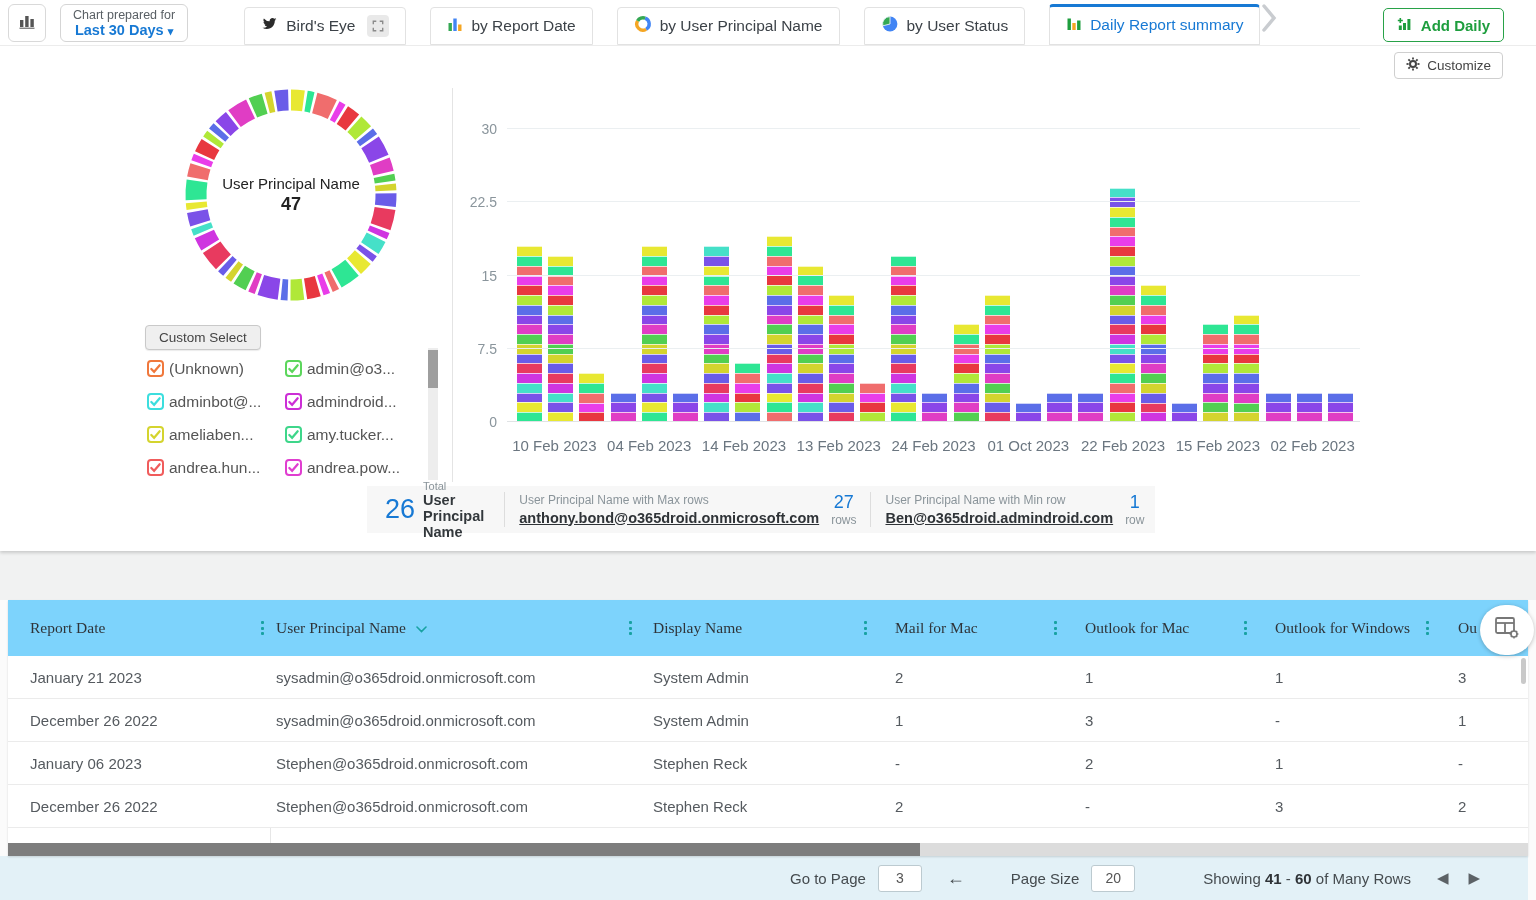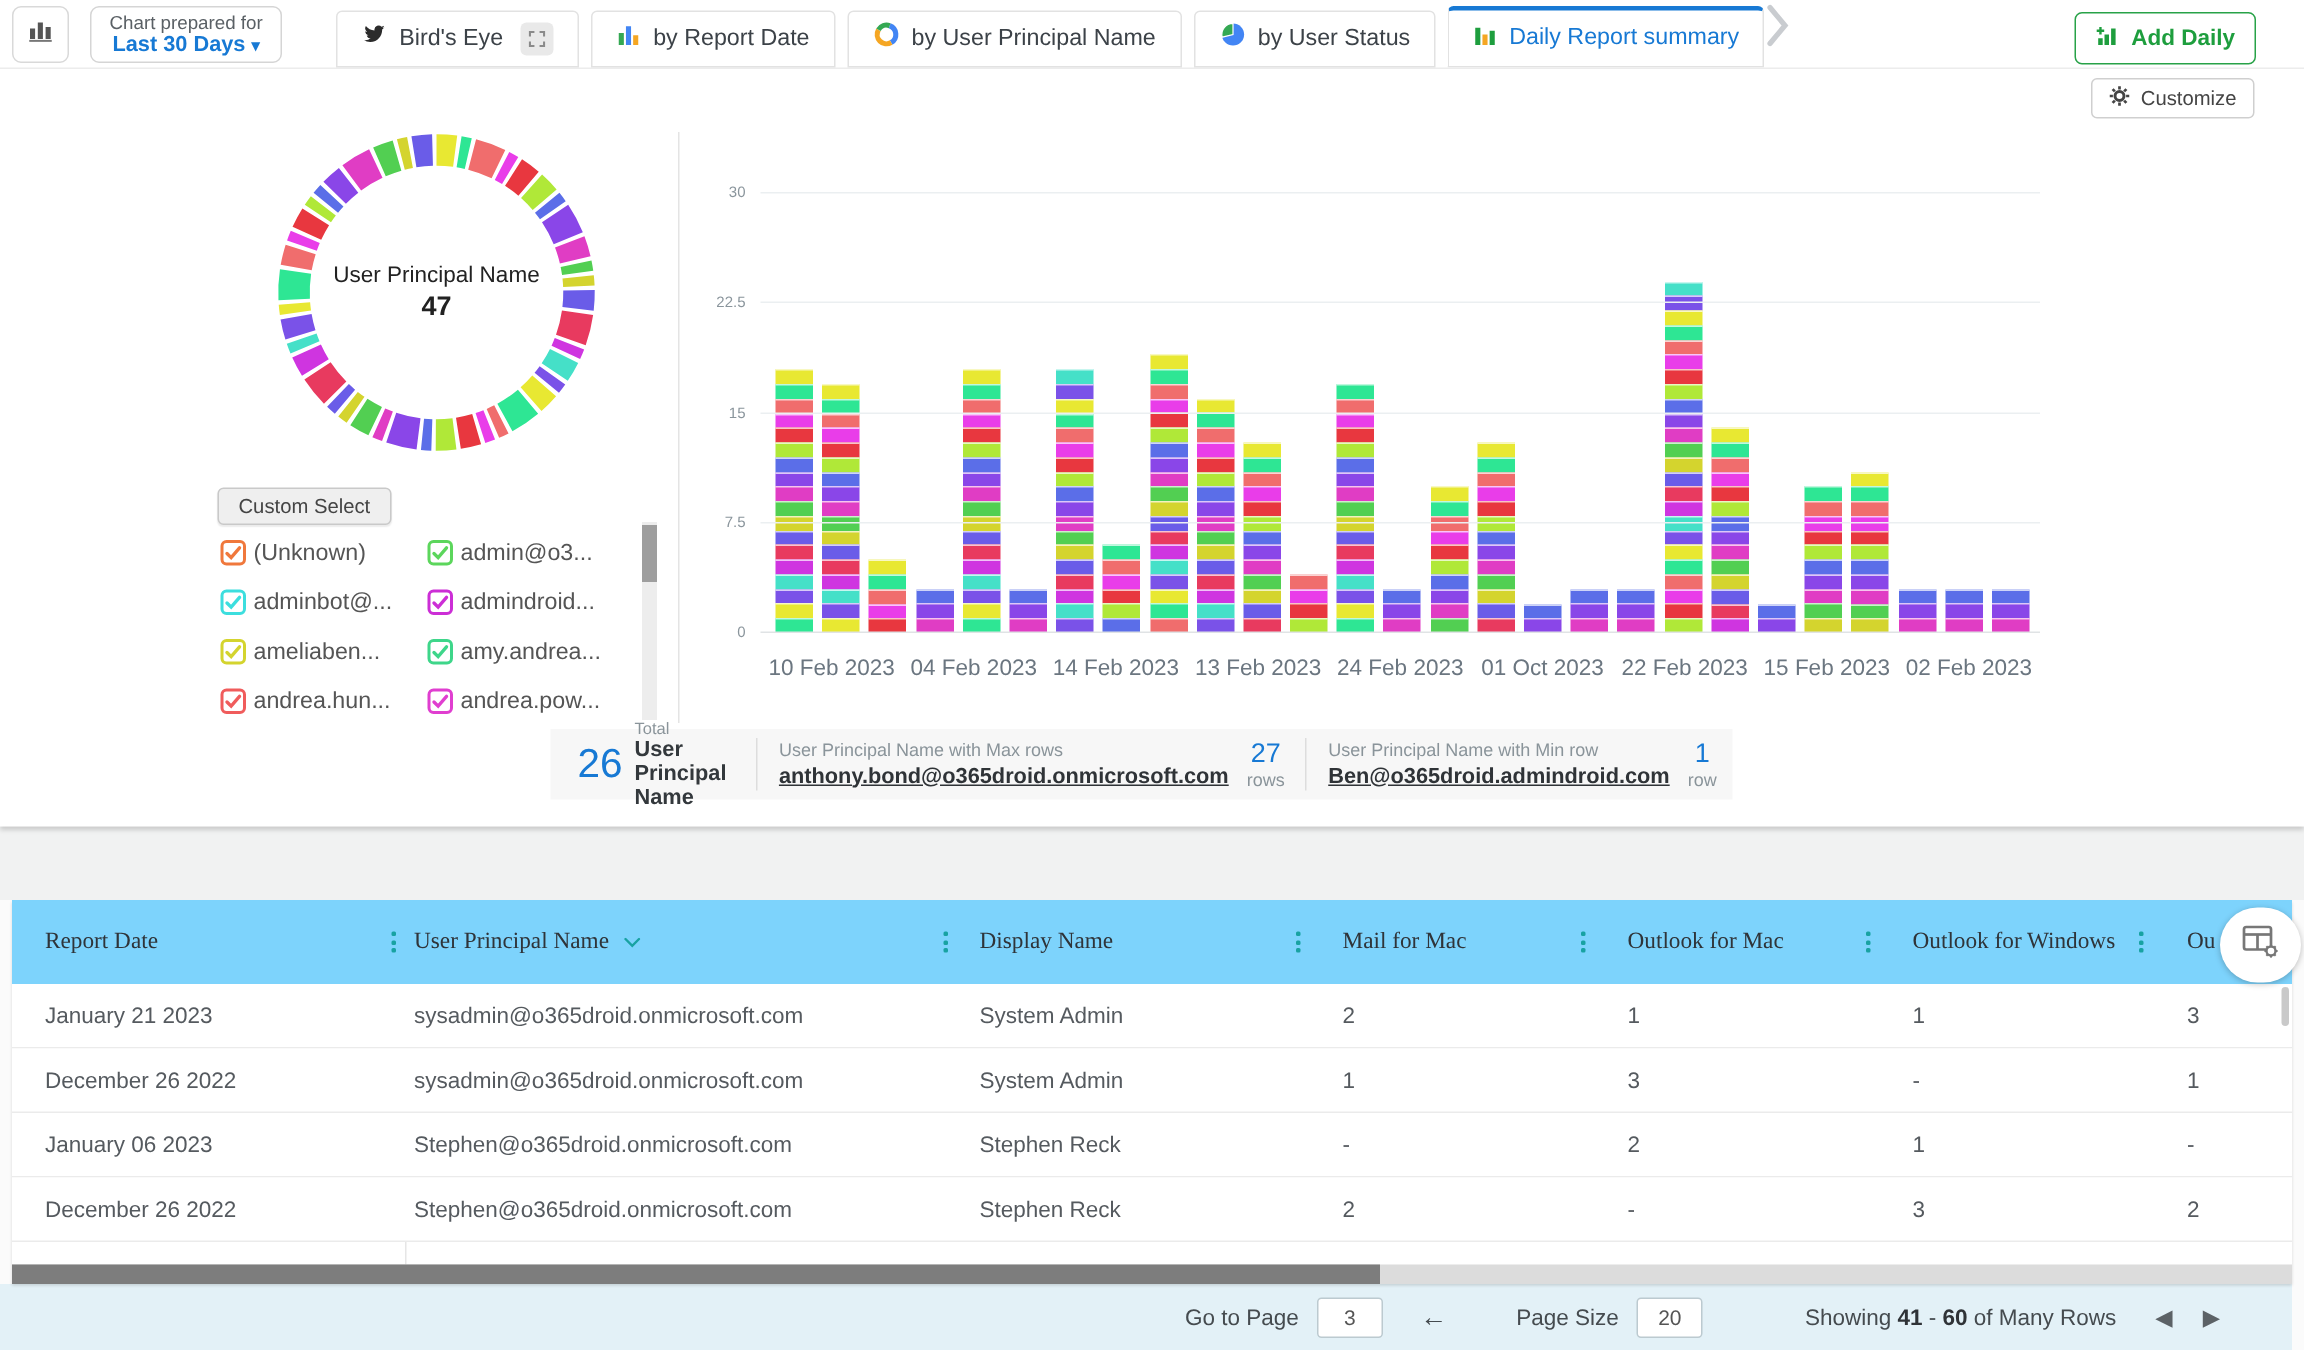--- a/index.html
+++ b/index.html
@@ -9,21 +9,21 @@
   
   .top-area { position:relative; height:551px; background:#fff; box-shadow:0 2px 3px rgba(0,0,0,.16); }
 
   .toolbar { position:relative; height:46px; display:flex; align-items:center; border-bottom:1px solid #ececec; background:#fff; padding-left:8px; }
   .icon-btn { width:38px; height:38px; border:1px solid #d9d9d9; border-radius:6px; background:#fff; display:flex; align-items:center; justify-content:center; margin-right:14px; cursor:pointer; }
   .prepared { border:1px solid #d5d5d5; border-radius:6px; background:#fff; padding:3px 12px; text-align:center; cursor:pointer; }
   .prepared .l1 { font-size:12.5px; color:#5a6065; display:block; }
   .prepared .l2 { font-size:14.5px; color:#1779d4; font-weight:bold; display:block; }
   .prepared .caret { color:#1779d4; font-size:11px; }
 
-  .tabs { display:flex; align-items:flex-end; gap:8px; margin-left:36px; height:46px; padding-bottom:0; }
+  .tabs { display:flex; align-items:flex-end; gap:24px; margin-left:56px; height:46px; padding-bottom:0; }
   .tab { display:flex; align-items:center; gap:8px; height:38px; margin-bottom:1px; padding:0 16px; border:1px solid #e2e2e2; border-radius:4px 4px 0 0; background:#fff; font-size:15.5px; color:#3c4248; cursor:pointer; white-space:nowrap; }
   .tab.active { color:#1779d4; border-top:3px solid #1779d4; height:41px; }
   .expand-box { width:22px; height:22px; background:#e9e9e9; border-radius:4px; display:flex; align-items:center; justify-content:center; margin-left:4px; }
   .tabs-chevron { margin-bottom:6px; cursor:pointer; }
 
   .add-chart { position:absolute; right:32px; top:8px; display:flex; align-items:center; gap:7px; border:1.5px solid #28a248; color:#1e9e3e; background:#fff; border-radius:5px; padding:6px 13px; font-size:15px; font-weight:bold; cursor:pointer; }
 
   .customize { position:absolute; right:33px; top:52px; display:flex; align-items:center; gap:7px; border:1px solid #cfcfcf; border-radius:4px; background:#fff; padding:4px 11px; font-size:13.5px; color:#444; cursor:pointer; }
 
   .chart-title { position:absolute; top:58px; left:0; right:0; text-align:center; font-size:18px; color:#454c52; }
@@ -42,21 +42,21 @@
   .cb-label { font-size:15.5px; color:#555; white-space:nowrap; }
   .cb-scroll { position:absolute; left:428px; top:348px; width:10px; height:132px; background:#ededed; }
   .cb-thumb { position:absolute; left:0; top:2px; width:10px; height:38px; background:#9e9e9e; cursor:pointer; }
 
   .v-divider { position:absolute; left:452px; top:88px; width:1px; height:394px; background:#e4e4e4; }
 
   
   .plot { position:absolute; left:507px; top:129px; width:853px; height:293px; }
   .gridline { position:absolute; left:0; right:0; height:1px; background:#ebeff1; }
   .gridline.zero { background:#e0e3e5; }
-  .ytick { position:absolute; left:-58px; width:48px; text-align:right; font-size:10px; color:#8a959c; transform:translateY(-50%); }
+  .ytick { position:absolute; left:-58px; width:48px; text-align:right; font-size:14px; color:#8a959c; transform:translateY(-50%); }
   .bars { position:absolute; inset:0; display:flex; align-items:flex-end; justify-content:space-between; padding:0 7px 0 10px; }
   .bar { width:25px; display:flex; flex-direction:column; }
   .bar .seg { flex:1; border-top:1px solid rgba(255,255,255,.7); }
   .x-labels { position:absolute; left:507px; top:437px; width:853px; display:flex; }
   .x-labels span { flex:1; text-align:center; font-size:15px; color:#6b7680; white-space:nowrap; }
 
   
   .stats { position:absolute; left:367px; top:486px; width:788px; height:47px; background:#f7f7f7; display:flex; align-items:center; padding:0 18px; }
   .stat-total { display:flex; align-items:center; gap:8px; padding-right:20px; }
   .stat-total .num { font-size:27px; color:#1779d4; }
@@ -296,21 +296,21 @@
           </svg>
         </span>
         <span class="cb-label">ameliaben...</span>
       </div>
       <div class="cb-item">
         <span class="cb-box" style="border-color: rgb(62, 214, 138);">
           <svg width="13" height="13" viewBox="0 0 14 14">
             <path d="M2.5 7.5 L5.5 10.5 L11.5 3.5" stroke="#3ed68a" stroke-width="2.4" fill="none" stroke-linecap="round"></path>
           </svg>
         </span>
-        <span class="cb-label">amy.andrea...</span>
+        <span class="cb-label">amy.tucker...</span>
       </div>
       <div class="cb-item">
         <span class="cb-box" style="border-color: rgb(240, 92, 92);">
           <svg width="13" height="13" viewBox="0 0 14 14">
             <path d="M2.5 7.5 L5.5 10.5 L11.5 3.5" stroke="#f05c5c" stroke-width="2.4" fill="none" stroke-linecap="round"></path>
           </svg>
         </span>
         <span class="cb-label">andrea.hun...</span>
       </div>
       <div class="cb-item">

